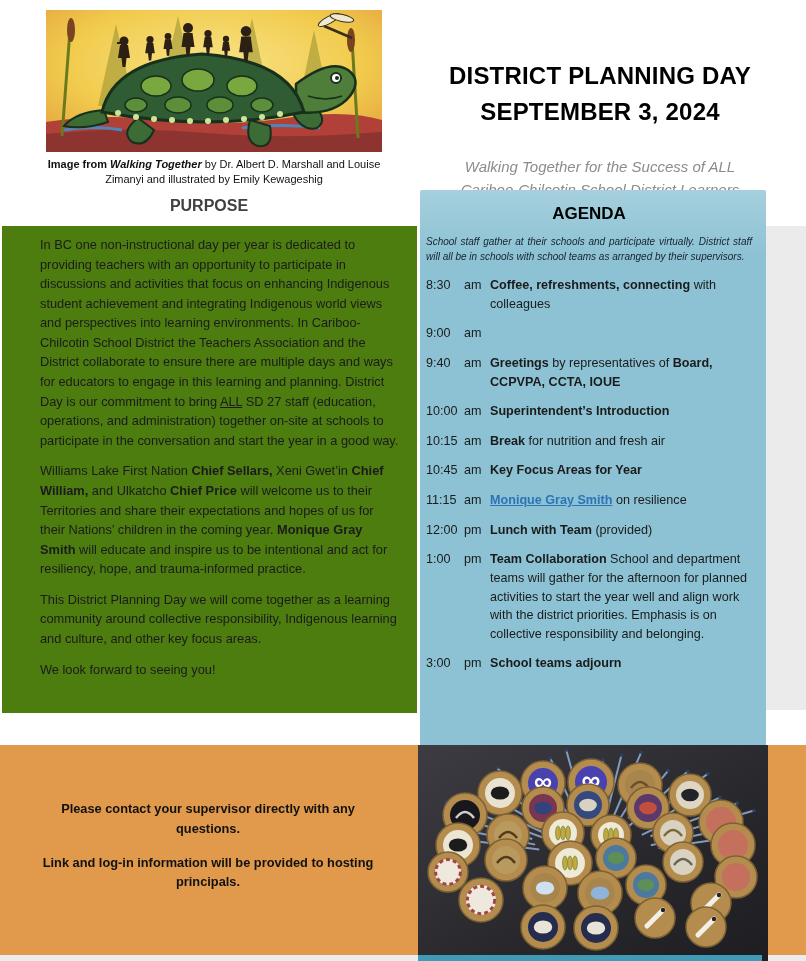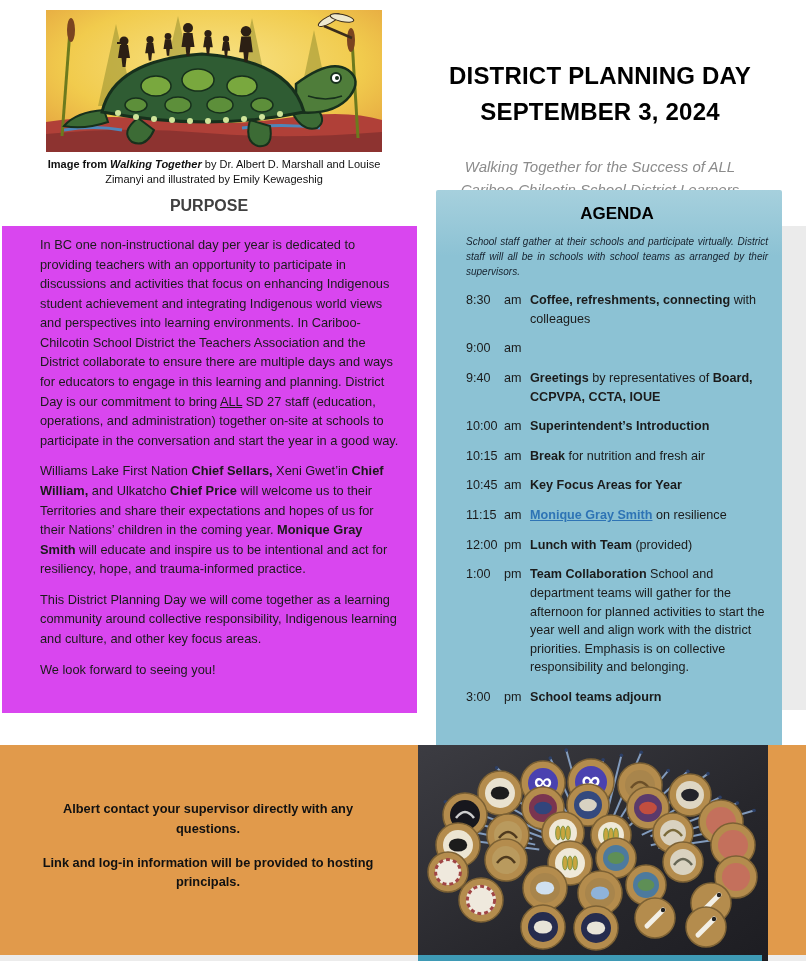--- a/index.html
+++ b/index.html
@@ -21,29 +21,29 @@
     margin:26px auto 0;width:330px;font-style:italic;color:#8c8c8c;
     font-size:15px;line-height:1.5;
   }
   
   .purpose-heading{
     position:absolute;left:0;top:197px;width:418px;text-align:center;
     font-size:16px;font-weight:bold;color:#404040;
   }
   .purpose-box{
     position:absolute;left:2px;top:226px;width:415px;height:487px;
-    background:#d946ef;box-sizing:border-box;padding:9px 18px 0 38px;
+    background:#4d7c0f;box-sizing:border-box;padding:9px 18px 0 38px;
   }
   .para{margin:0 0 11px;font-size:12.8px;line-height:1.53;}
   .right-gray-strip{position:absolute;left:766px;top:226px;width:40px;height:484px;background:#ebebeb;}
   
   .agenda-box{
     position:absolute;left:420px;top:190px;width:346px;height:600px;
     background:linear-gradient(180deg,#a6d0dd 0%,#8cc2d4 11%);
-    box-sizing:border-box;padding:12px 14px 0 30px;border-radius:2px;margin-left:16px;
+    box-sizing:border-box;padding:12px 14px 0 6px;border-radius:2px;
   }
   .agenda-heading{text-align:center;font-size:17px;font-weight:bold;color:#000;margin:2px 0 10px;}
   .agenda-intro{
     font-style:italic;font-size:10px;line-height:1.5;text-align:justify;
     color:#16222e;margin:0 0 12px;
   }
   .agenda-item{display:flex;margin-bottom:11px;font-size:12.6px;line-height:1.48;}
   .agenda-item .time{flex:0 0 38px;}
   .agenda-item .mer{flex:0 0 26px;}
   .agenda-item .desc{flex:1;}
@@ -235,21 +235,21 @@
           <span class="time">3:00</span>
           <span class="mer">pm</span>
           <span class="desc"><span style="font-weight: bold;">School teams adjourn</span></span>
         </div>
       </div>
   </div>
 
   <div class="orange-band"></div>
   <div class="bottom-strip"></div>
   <div class="footer-text">
-    <p>Albert contact your supervisor directly with any questions.</p>
+    <p>Please contact your supervisor directly with any questions.</p>
     <p>Link and log-in information will be provided to hosting principals.</p>
   </div>
 
   <div class="drums-wrap">
     <svg viewBox="0 0 350 216" preserveAspectRatio="none">
       <defs>
         <linearGradient id="floor" x1="0" y1="0" x2="1" y2="1">
           <stop offset="0%" stop-color="#3c3c42"></stop>
           <stop offset="60%" stop-color="#27272c"></stop>
           <stop offset="100%" stop-color="#1d1d22"></stop>

